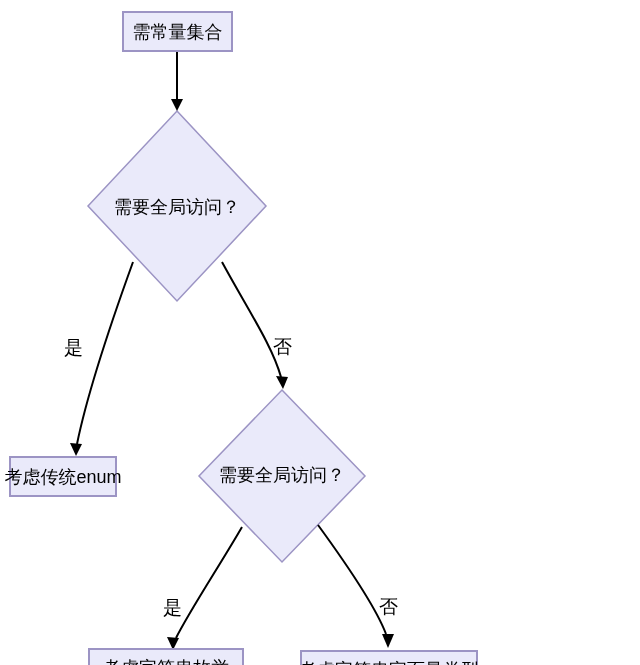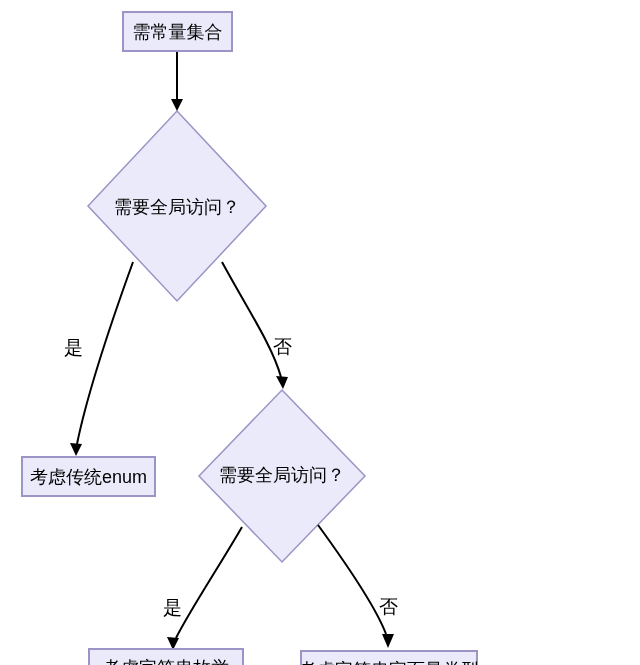--- a/index.html
+++ b/index.html
@@ -76,21 +76,21 @@
     <path d="M318,525 C345,562 375,605 386,634" fill="none" stroke="#000000" stroke-width="2"></path>
     <polygon points="382,634 394,634 388,648" fill="#000000"></polygon>
   </svg>
 
   <div class="node-box" style="left:122px; top:11px; width:111px; height:41px;">
     <span>需常量集合</span>
   </div>
 
   <div class="diamond-label" style="left:87px; top:198px; width:180px;">需要全局访问？</div>
 
-  <div class="node-box" style="left:21px; top:456px; width:135px; height:41px;">
+  <div class="node-box" style="left:9px; top:456px; width:108px; height:41px;">
     <span>考虑传统enum</span>
   </div>
 
   <div class="diamond-label" style="left:192px; top:466px; width:180px;">需要全局访问？</div>
 
   <div class="node-box" style="left:88px; top:648px; width:156px; height:40px;">
     <span>考虑字符串枚举</span>
   </div>
 
   <div class="node-box" style="left:300px; top:650px; width:178px; height:40px;">

